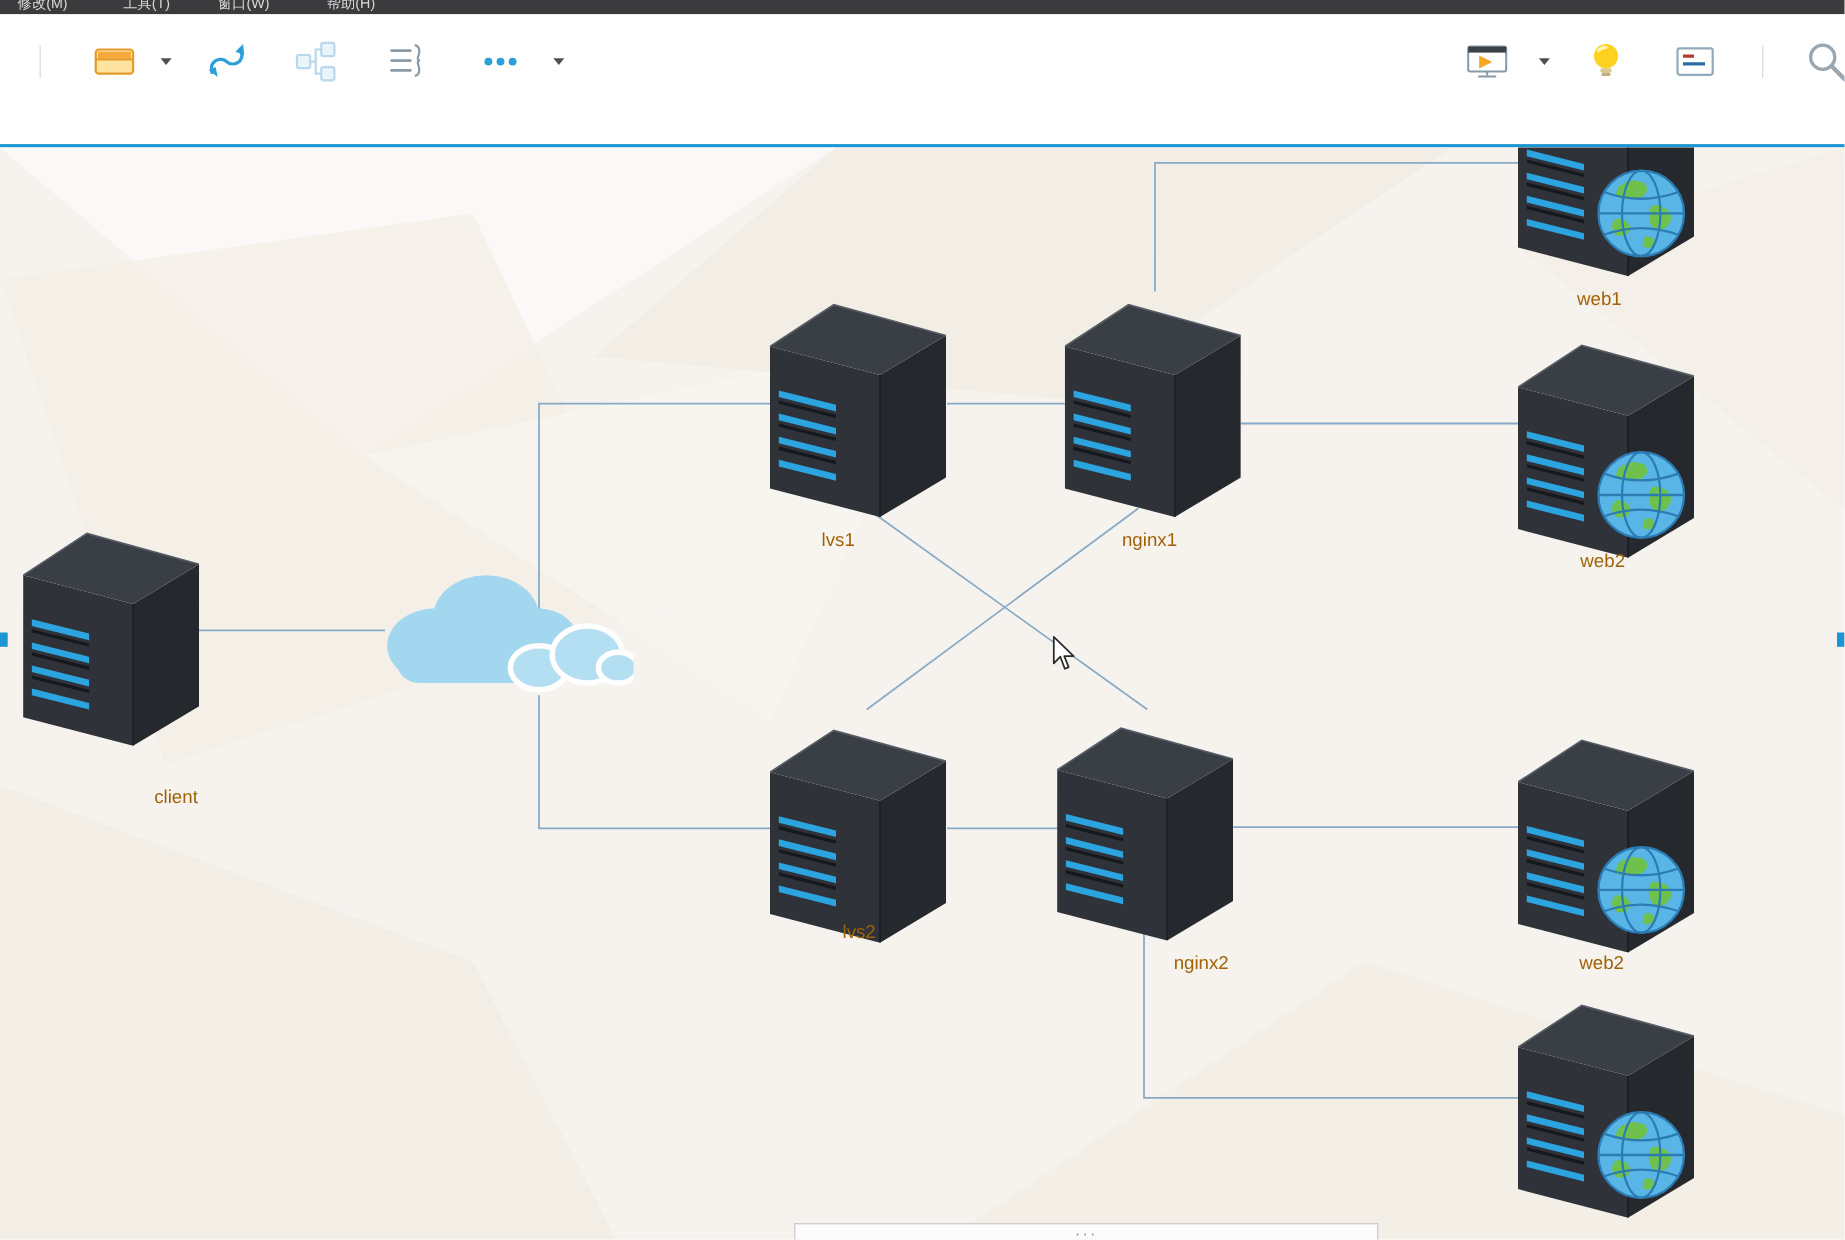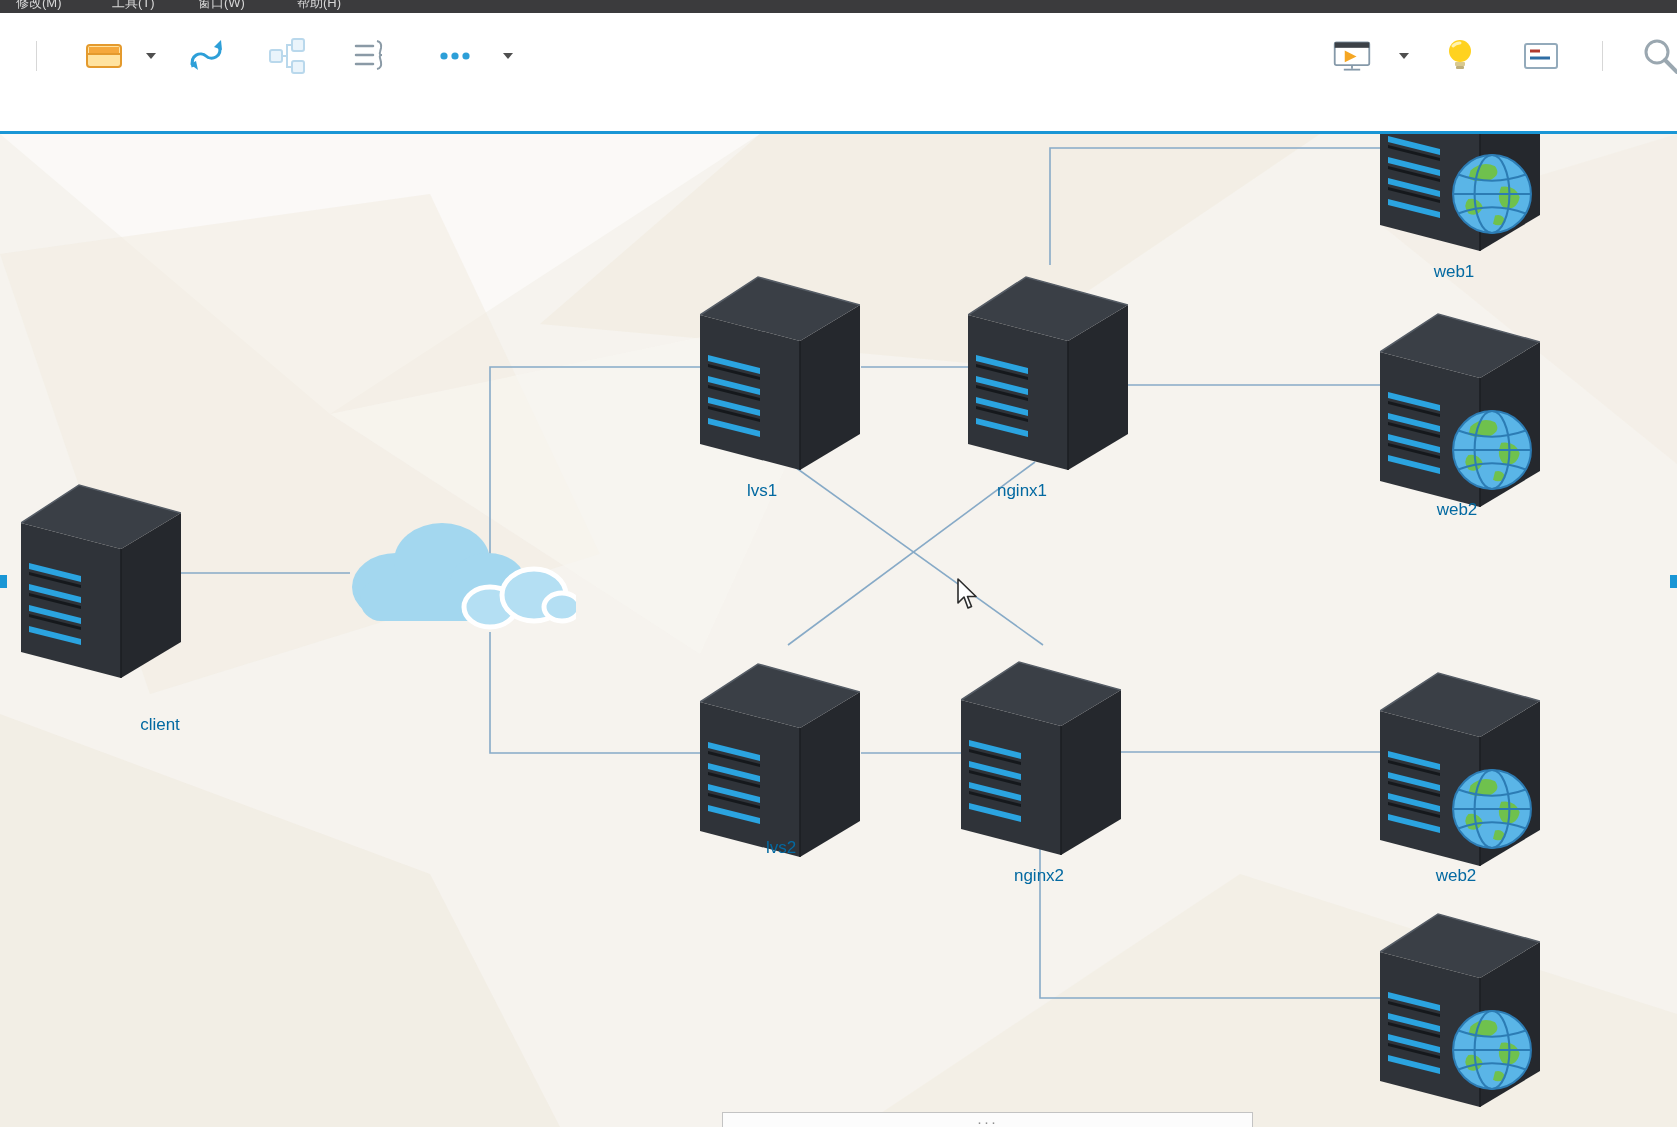--- a/index.html
+++ b/index.html
@@ -14,21 +14,21 @@
   .toolbar{position:relative;height:118px;background:#fff;border-bottom:3px solid #1a96d5;overflow:hidden}
   .ticon{position:absolute;top:23px;width:40px;height:40px;transform:translateX(-50%);cursor:pointer}
   .ticon svg{display:block;width:100%;height:100%}
   .tsep{position:absolute;top:28px;width:1px;height:30px;background:#d7d7d7}
   .caret{position:absolute;top:40px;width:0;height:0;border-left:5px solid transparent;border-right:5px solid transparent;border-top:6px solid #4f4f4f;transform:translateX(-50%);cursor:pointer}
 
   
   .canvas{position:relative;height:993px;background:#f6f3ee;overflow:hidden}
   .facets,.connectors{position:absolute;left:0;top:0;width:1677px;height:993px}
   .node{position:absolute}
-  .node-label{position:absolute;transform:translateX(-50%);font-size:17px;color:#0369a1;white-space:nowrap}
+  .node-label{position:absolute;transform:translateX(-50%);font-size:17px;color:#a16207;white-space:nowrap}
   .globe{position:absolute;left:70px;top:106px;width:84px;height:84px}
   .sel-handle{position:absolute;width:7px;height:13px;background:#1a96d5}
   .cursor{position:absolute;width:26px;height:34px;pointer-events:none;z-index:50}
   .bottom-grip{position:absolute;left:722px;top:978px;width:529px;height:15px;background:#fcfcfc;border:1px solid #c3c3c3;border-bottom:none;text-align:center;z-index:40}
   .bottom-grip span{display:inline-block;margin-top:-3px;color:#8f8f8f;font-size:15px;letter-spacing:2px;line-height:10px}
 </style>
 </head>
 <body>
 
 <div class="app">
@@ -414,23 +414,23 @@
 <ellipse cx="41" cy="41" rx="17" ry="38"></ellipse>
 <line x1="3" y1="41" x2="79" y2="41"></line>
 <path d="M8 22 Q41 34 74 22"></path>
 <path d="M8 60 Q41 48 74 60"></path>
 </g>
 </svg></div>
     </div>
 
     <div class="node-label" style="left:160px;top:581px">client</div>
     <div class="node-label" style="left:762px;top:347px">lvs1</div>
-    <div class="node-label" style="left:1022px;top:347px">nginx1</div>
+    <div class="node-label" style="left:1045px;top:347px">nginx1</div>
     <div class="node-label" style="left:781px;top:704px">lvs2</div>
-    <div class="node-label" style="left:1039px;top:732px">nginx2</div>
+    <div class="node-label" style="left:1092px;top:732px">nginx2</div>
     <div class="node-label" style="left:1454px;top:128px">web1</div>
     <div class="node-label" style="left:1457px;top:366px">web2</div>
     <div class="node-label" style="left:1456px;top:732px">web2</div>
 
     <div class="sel-handle" style="left:0;top:441px"></div>
     <div class="sel-handle" style="left:1670px;top:441px"></div>
 
     <div class="bottom-grip">
       <span>···</span>
     </div>

